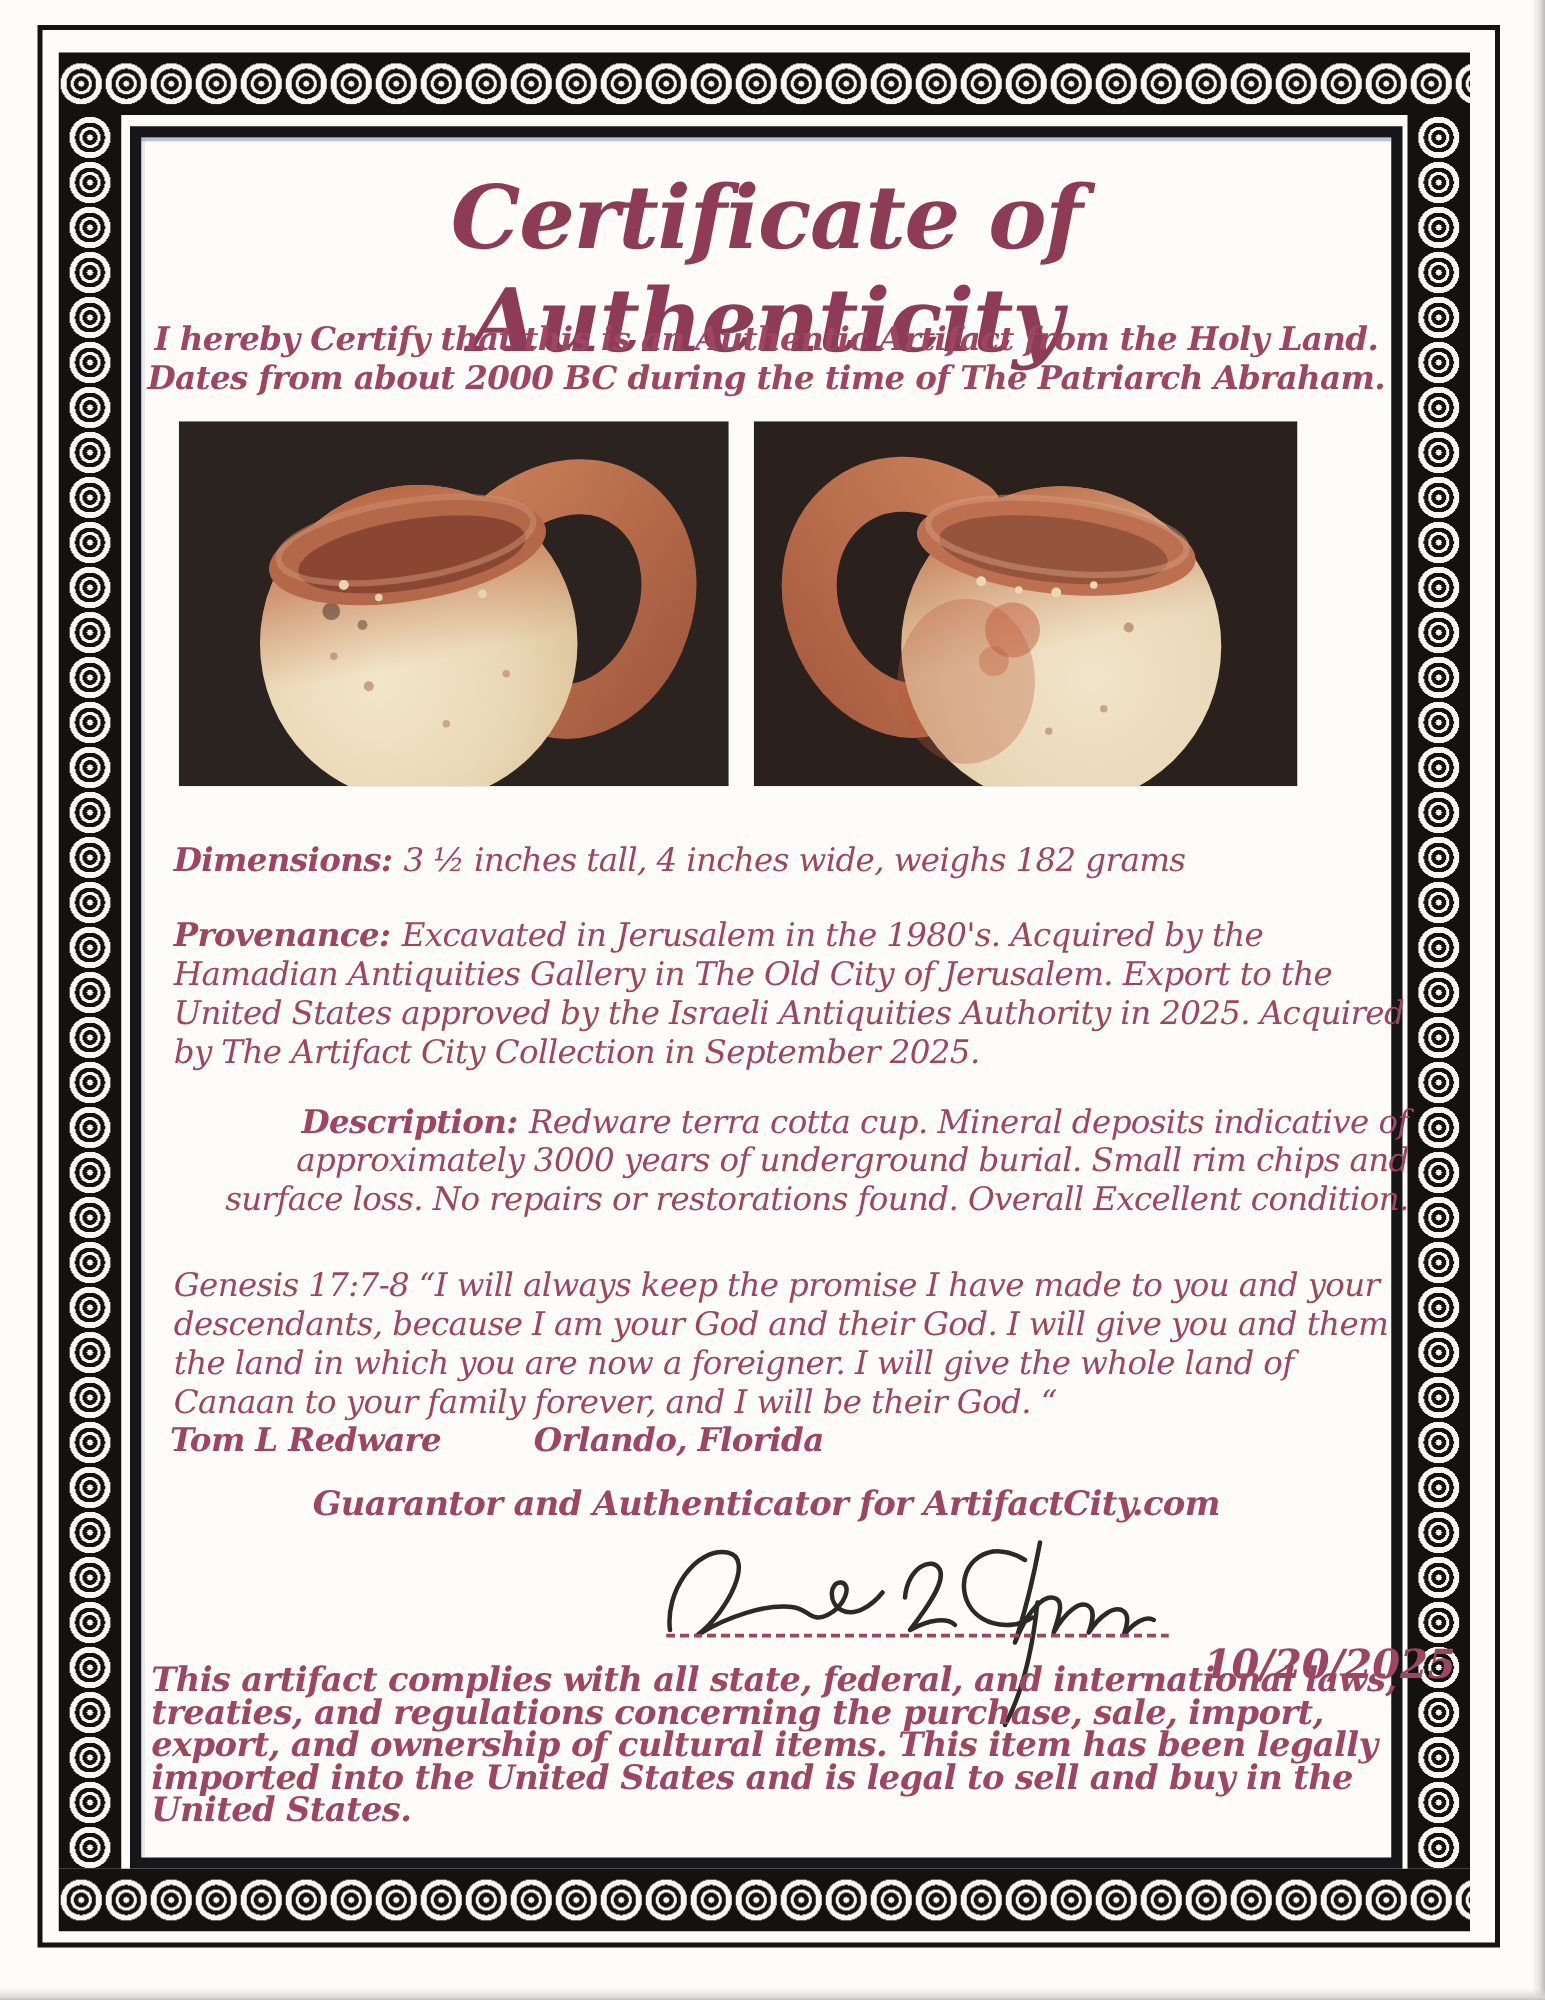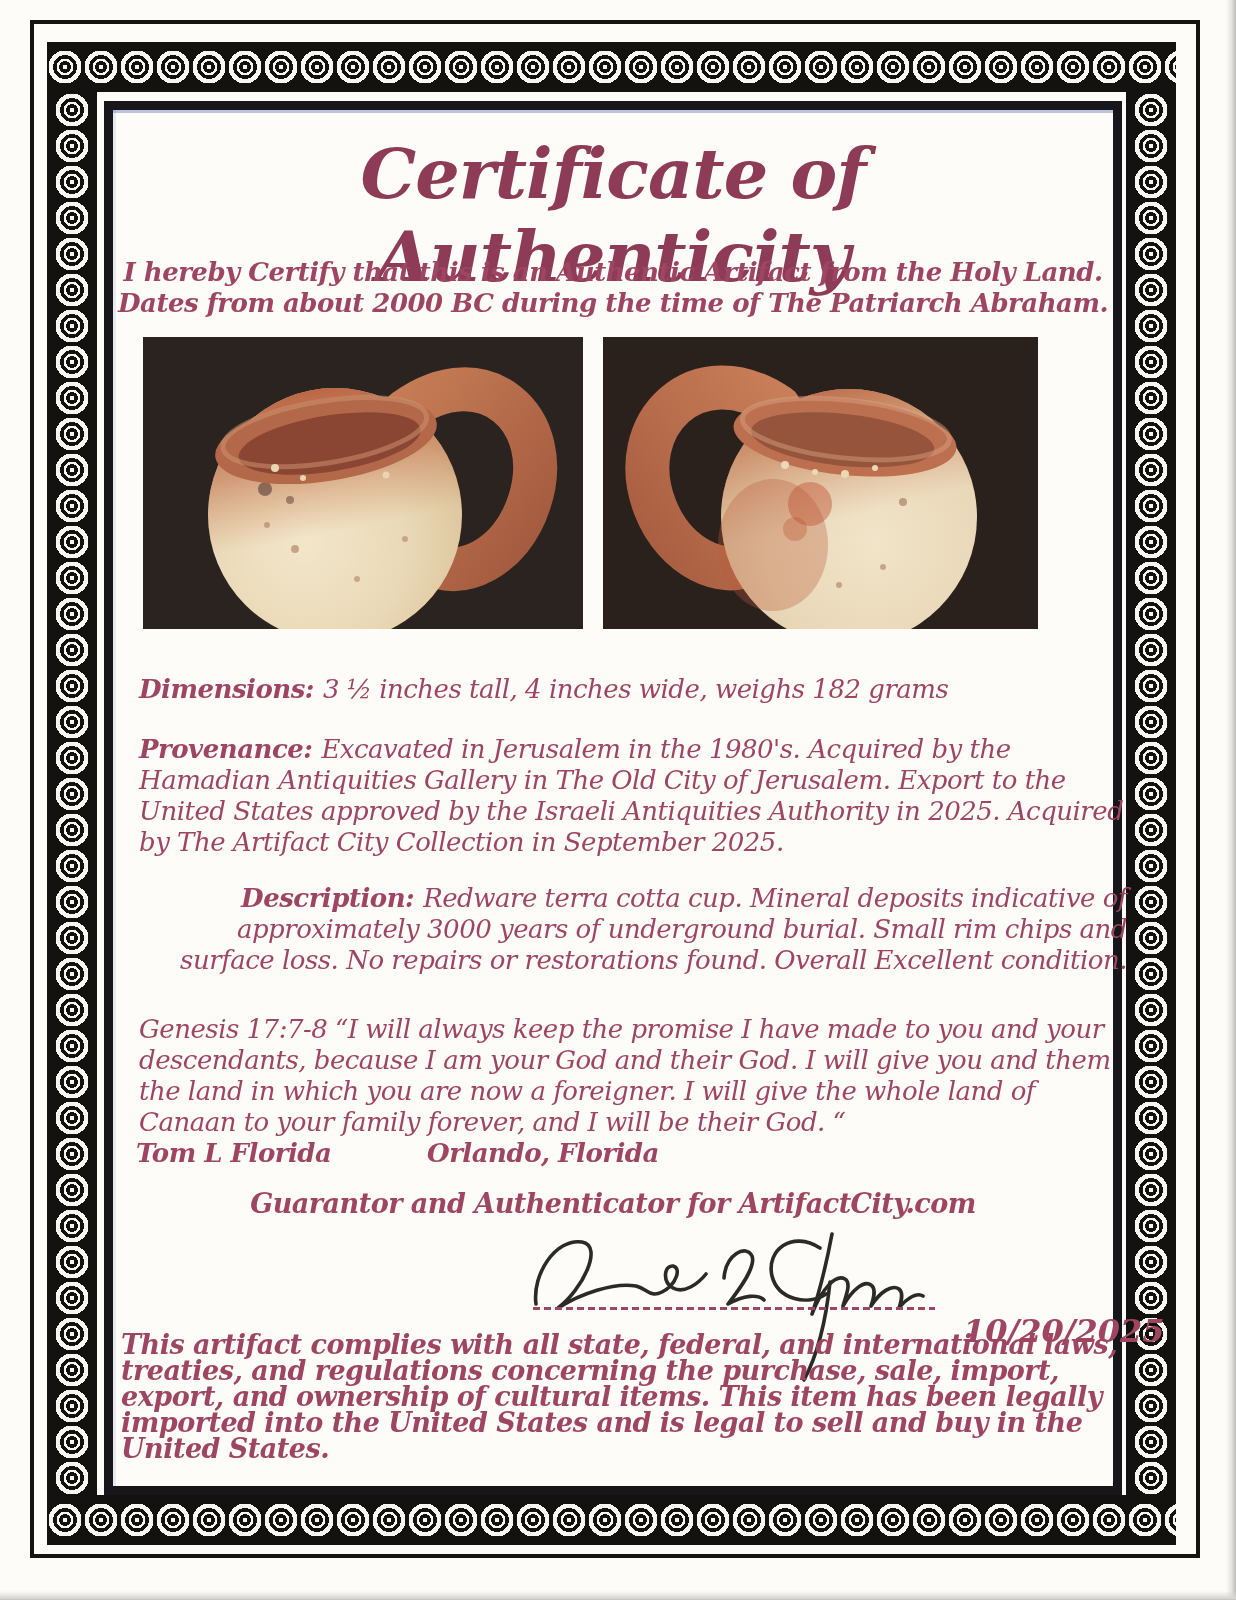--- a/index.html
+++ b/index.html
@@ -186,21 +186,21 @@
 
   <p class="para para-dimensions"><span class="p-label">Dimensions:</span><span>3 ½ inches tall, 4 inches wide, weighs 182 grams</span></p>
 
   <p class="para para-provenance"><span class="p-label">Provenance:</span><span>Excavated in Jerusalem in the 1980's. Acquired by the Hamadian Antiquities Gallery in The Old City of Jerusalem. Export to the United States approved by the Israeli Antiquities Authority in 2025. Acquired by The Artifact City Collection in September 2025.</span></p>
 
   <p class="para para-description"><span class="p-label">Description:</span><span>Redware terra cotta cup. Mineral deposits indicative of approximately 3000 years of underground burial. Small rim chips and surface loss. No repairs or restorations found. Overall Excellent condition.</span></p>
 
   <p class="para para-scripture">Genesis 17:7-8 “I will always keep the promise I have made to you and your descendants, because I am your God and their God. I will give you and them the land in which you are now a foreigner. I will give the whole land of Canaan to your family forever, and I will be their God. “</p>
 
   <div class="names-row">
-    <span class="name-a">Tom L Florida</span>
+    <span class="name-a">Tom L Redware</span>
     <span class="name-b">Orlando, Florida</span>
   </div>
 
   <p class="guarantor">Guarantor and Authenticator for ArtifactCity.com</p>
 
   <svg class="sig-svg" viewBox="0 0 400 170" aria-hidden="true">
     <g fill="none" stroke="#2a2a28" stroke-width="3.6" stroke-linecap="round" stroke-linejoin="round">
       <path d="M8,76 C4,46 28,10 54,14 C76,18 54,62 30,80 C52,66 86,54 108,58 C120,61 122,70 134,64 C148,57 154,40 145,38 C136,37 134,54 145,60 C156,66 170,56 178,46"></path>
       <path d="M196,50 C198,26 218,16 224,28 C228,38 214,58 200,76 C216,67 230,66 236,72"></path>
       <path d="M292,20 C264,2 238,22 244,48 C250,72 280,78 298,66"></path>

